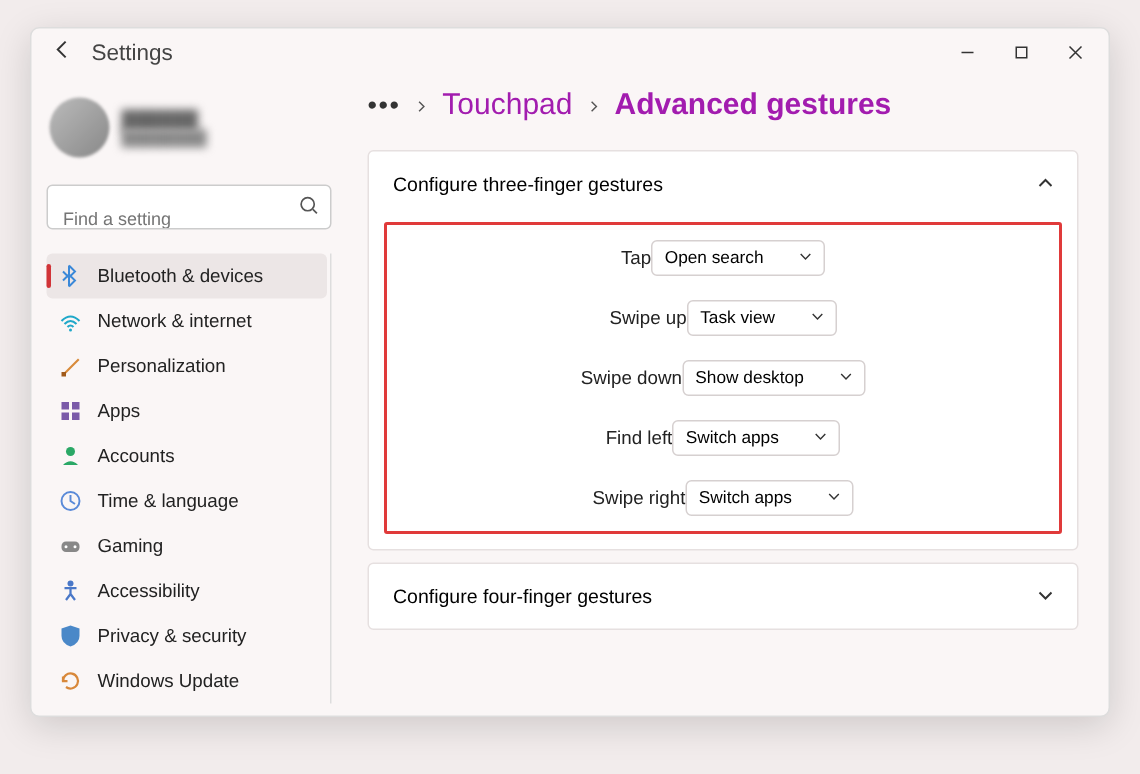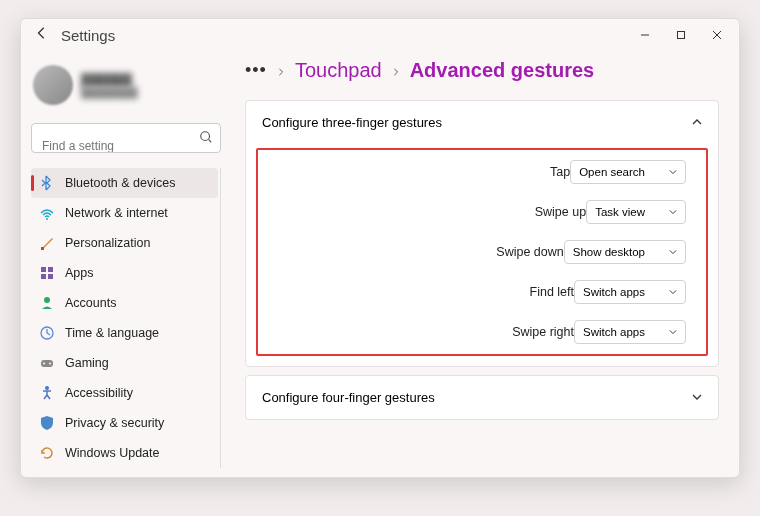--- a/index.html
+++ b/index.html
@@ -31,21 +31,21 @@
   .breadcrumb { display: flex; align-items: center; gap: 10px; margin-bottom: 18px; }
   .bc-dots { font-size: 18px; color: #333; letter-spacing: 1px; cursor: pointer; }
   .bc-chevron svg { width: 8px; height: 8px; }
   .bc-item { font-size: 20px; color: #a21caf; }
   .bc-item.current { font-weight: 600; }
   .section { background: #fff; border: 1px solid #e6e0e0; border-radius: 4px; margin-bottom: 8px; }
   .section-header { display: flex; align-items: center; justify-content: space-between; padding: 14px 16px; cursor: pointer; font-size: 13px; }
   .section-header .chev svg { width: 10px; height: 10px; }
   .section-body { padding: 4px 10px 10px 10px; }
   .highlight-box { border: 2px solid #e03a3a; border-radius: 2px; padding: 2px; }
-  .row { display: flex; align-items: center; justify-content: flex-end; padding: 8px 18px; }
+  .row { display: flex; align-items: center; justify-content: center; padding: 8px 18px; }
   .row-label { font-size: 12.5px; color: #222; }
   .dropdown { display: flex; align-items: center; justify-content: space-between; gap: 24px; border: 1px solid #d6d0d0; border-radius: 4px; padding: 5px 8px; min-width: 86px; font-size: 11.5px; cursor: pointer; background: #fff; }
   .dropdown .dd-chev svg { width: 8px; height: 8px; }
 </style>
 </head>
 <body>
 
 <div class="window">
   <div class="titlebar">
     <div class="titlebar-left">

